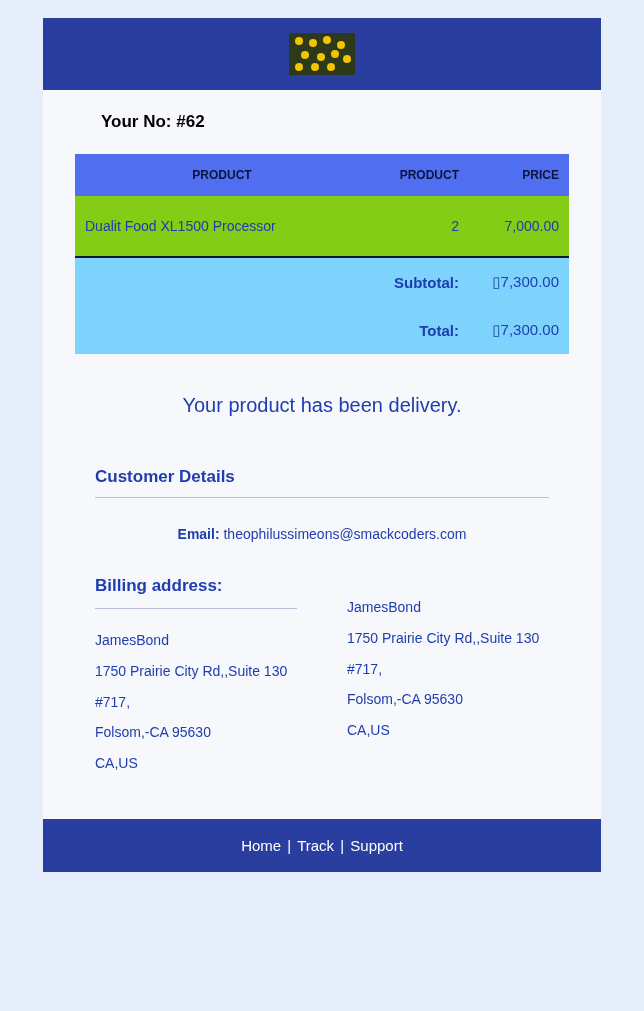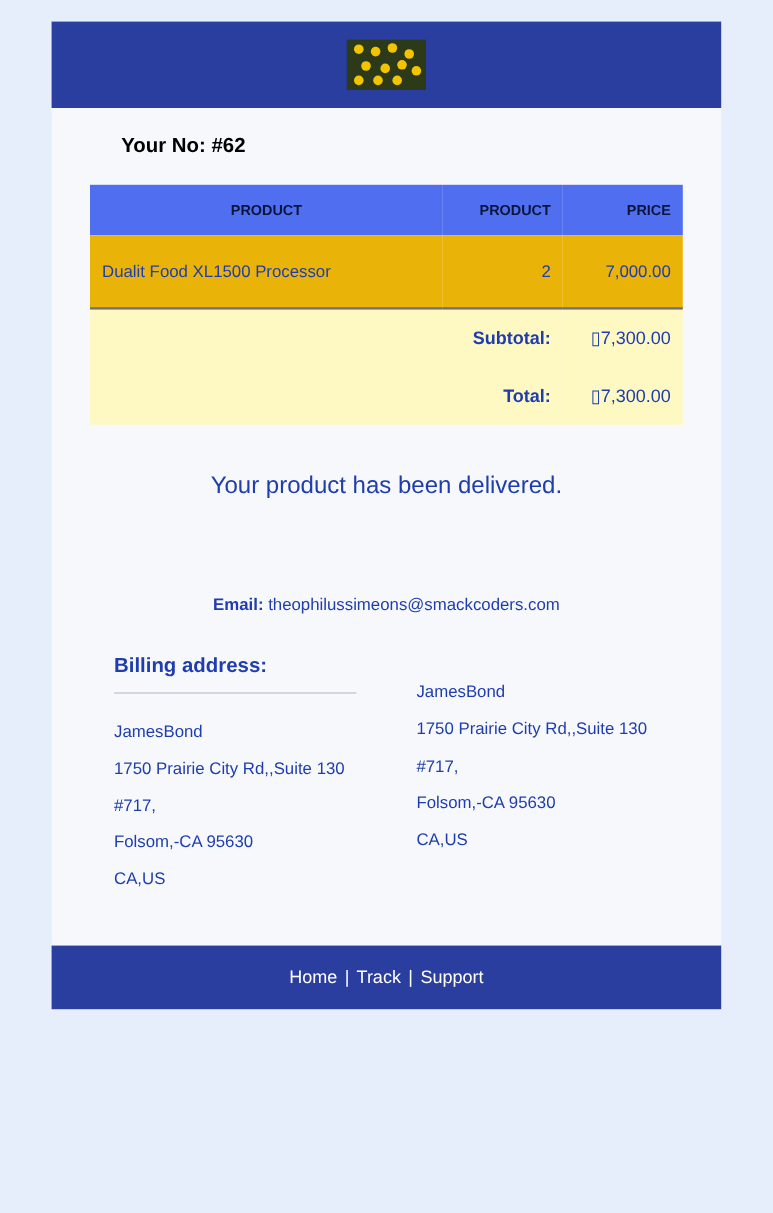--- a/index.html
+++ b/index.html
@@ -62,33 +62,33 @@
   thead th {
     color: #0B153C;
     font-size: 12px;
     font-weight: bold;
     padding: 14px 10px;
     text-align: center;
   }
   thead th.qty { text-align: right; width: 100px; }
   thead th.price { text-align: right; width: 100px; }
   tbody tr.item {
-    background: #eab308;
-    border-bottom: 2px solid #737373;
+    background: #84cc16;
+    border-bottom: 2px solid #0f172a;
   }
   tbody tr.item td {
     padding: 22px 10px;
     font-size: 14px;
     color: #1F3DAE;
   }
   tbody tr.item td.pname { }
   tbody tr.item td.qty { text-align: right; color: #1F3DAE; }
   tbody tr.item td.price { text-align: right; color: #1F3DAE; }
   tbody tr.summary {
-    background: #fef9c3;
+    background: #7dd3fc;
   }
   tbody tr.summary td {
     padding: 15px 10px;
     font-size: 15px;
     color: #1F3DAE;
     text-align: right;
   }
   tbody tr.summary td.label { font-weight: bold; }
   tbody tr.summary td.val { width: 100px; }
   .delivered {
@@ -191,23 +191,24 @@
             <td class="val">▯7,300.00</td>
           </tr>
           <tr class="summary">
             <td colspan="2" class="label">Total:</td>
             <td class="val">▯7,300.00</td>
           </tr>
         </tbody>
       </table>
     </div>
 
-    <div class="delivered">Your product has been delivered.</div>
+    <div class="delivered">Your product has been delivery.</div>
 
     <div class="cust-section">
+      <div class="cust-title">Customer Details</div>
       <div class="cust-info">
         <div>
           <b>Email:</b>
           <span>theophilussimeons@smackcoders.com</span>
         </div>
       </div>
 
       <div class="addr-row">
         <div class="addr-col">
           <div class="addr-title">Billing address:</div>

